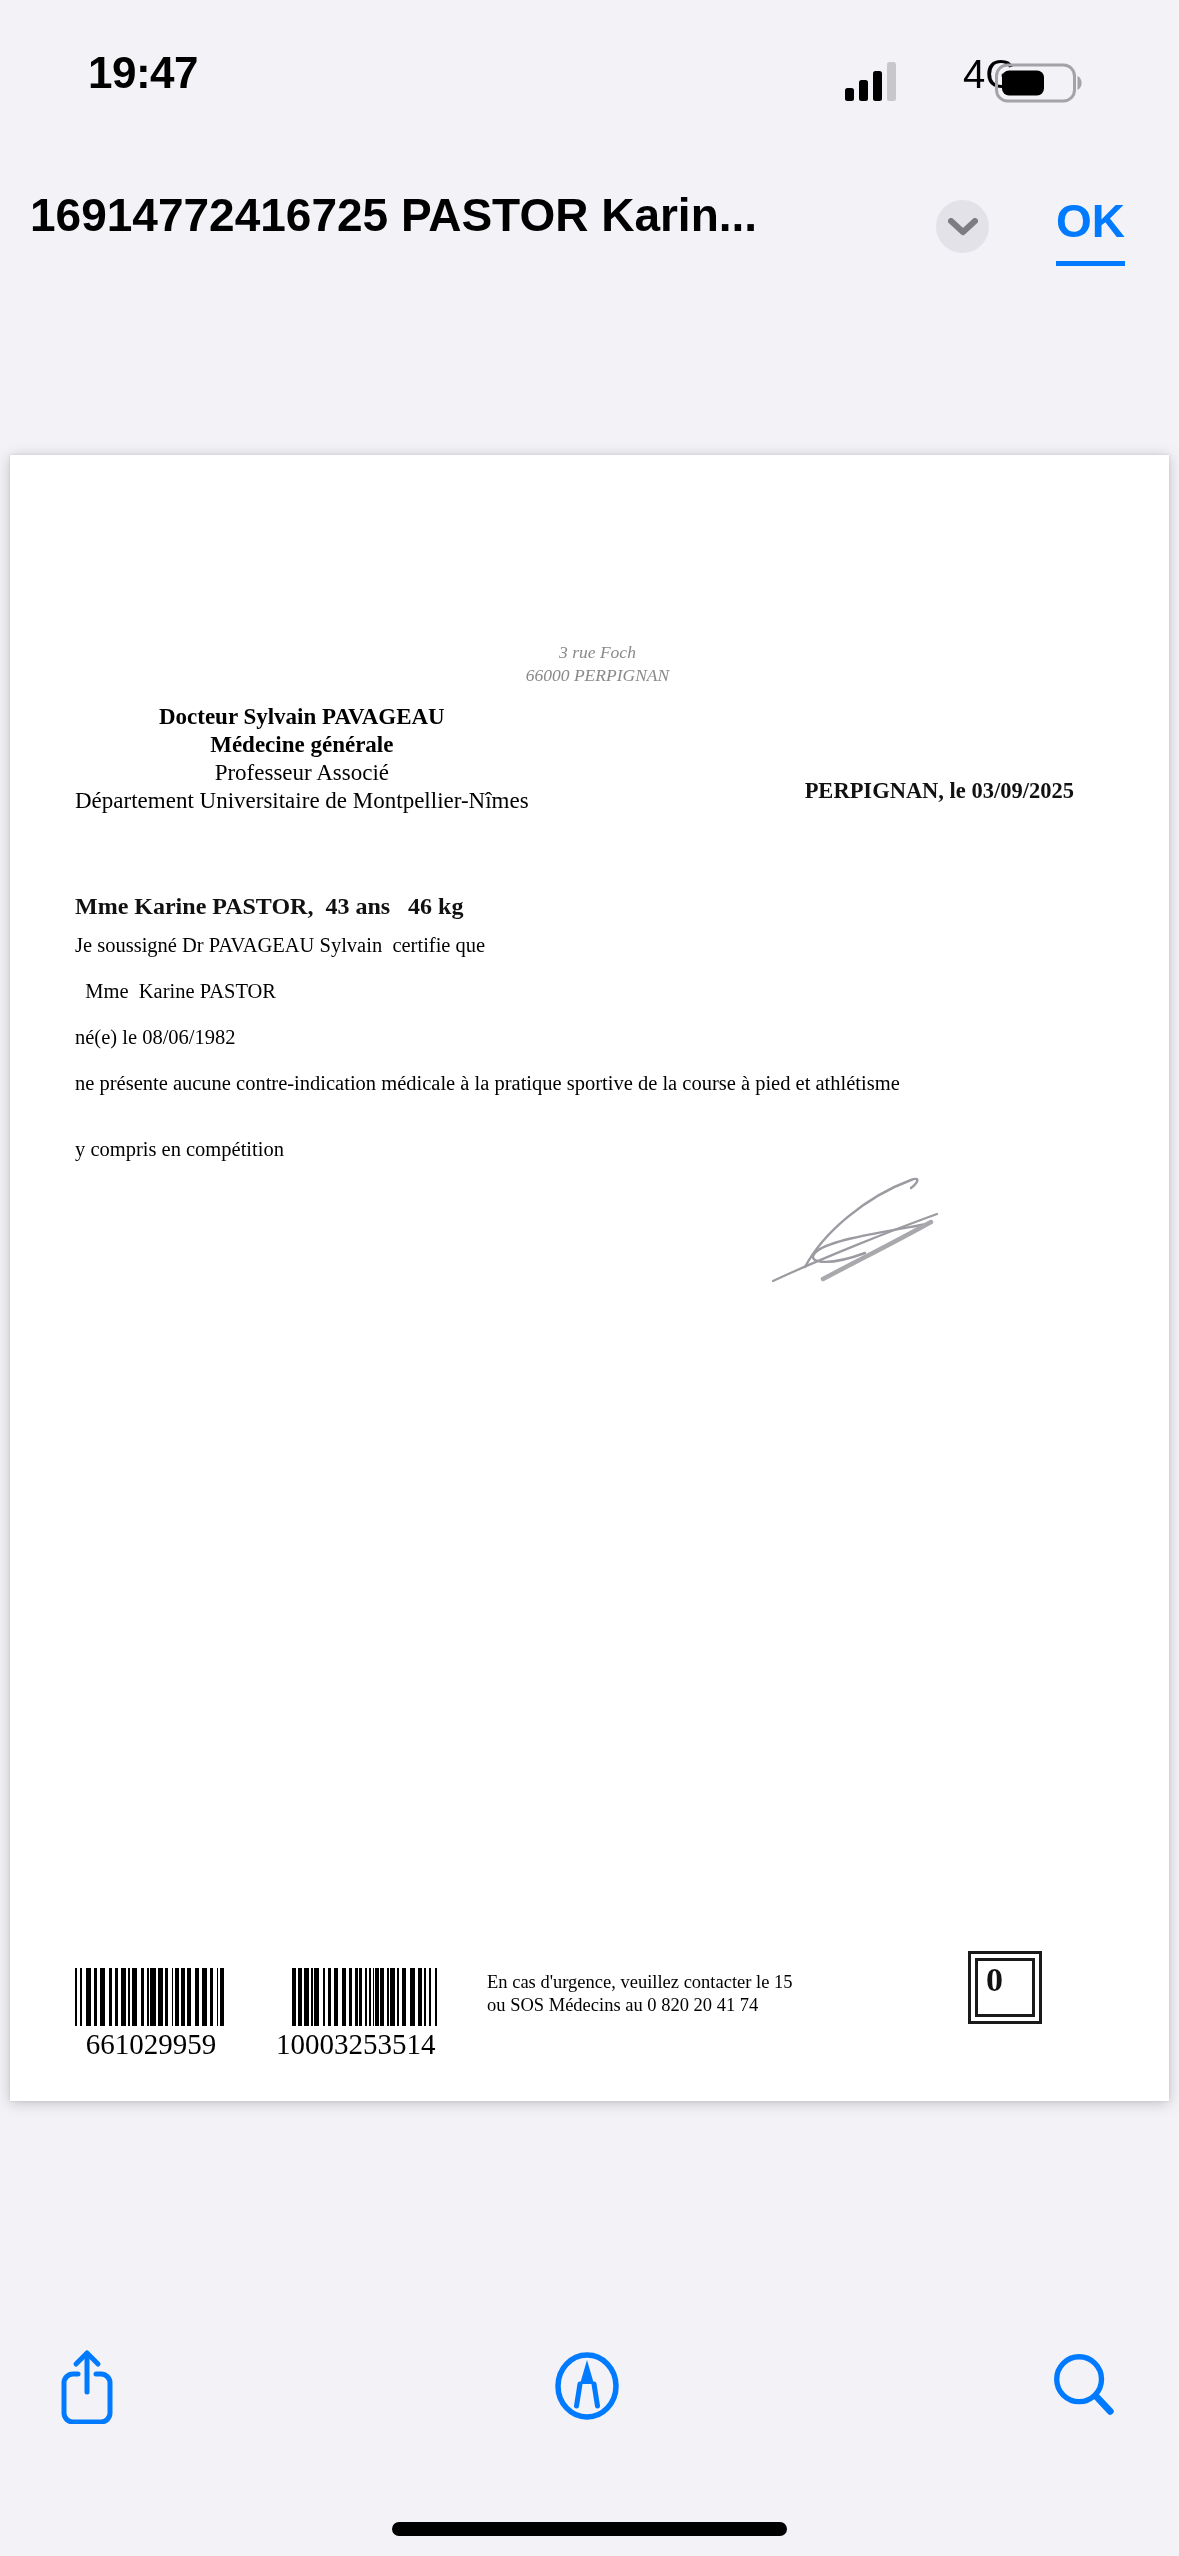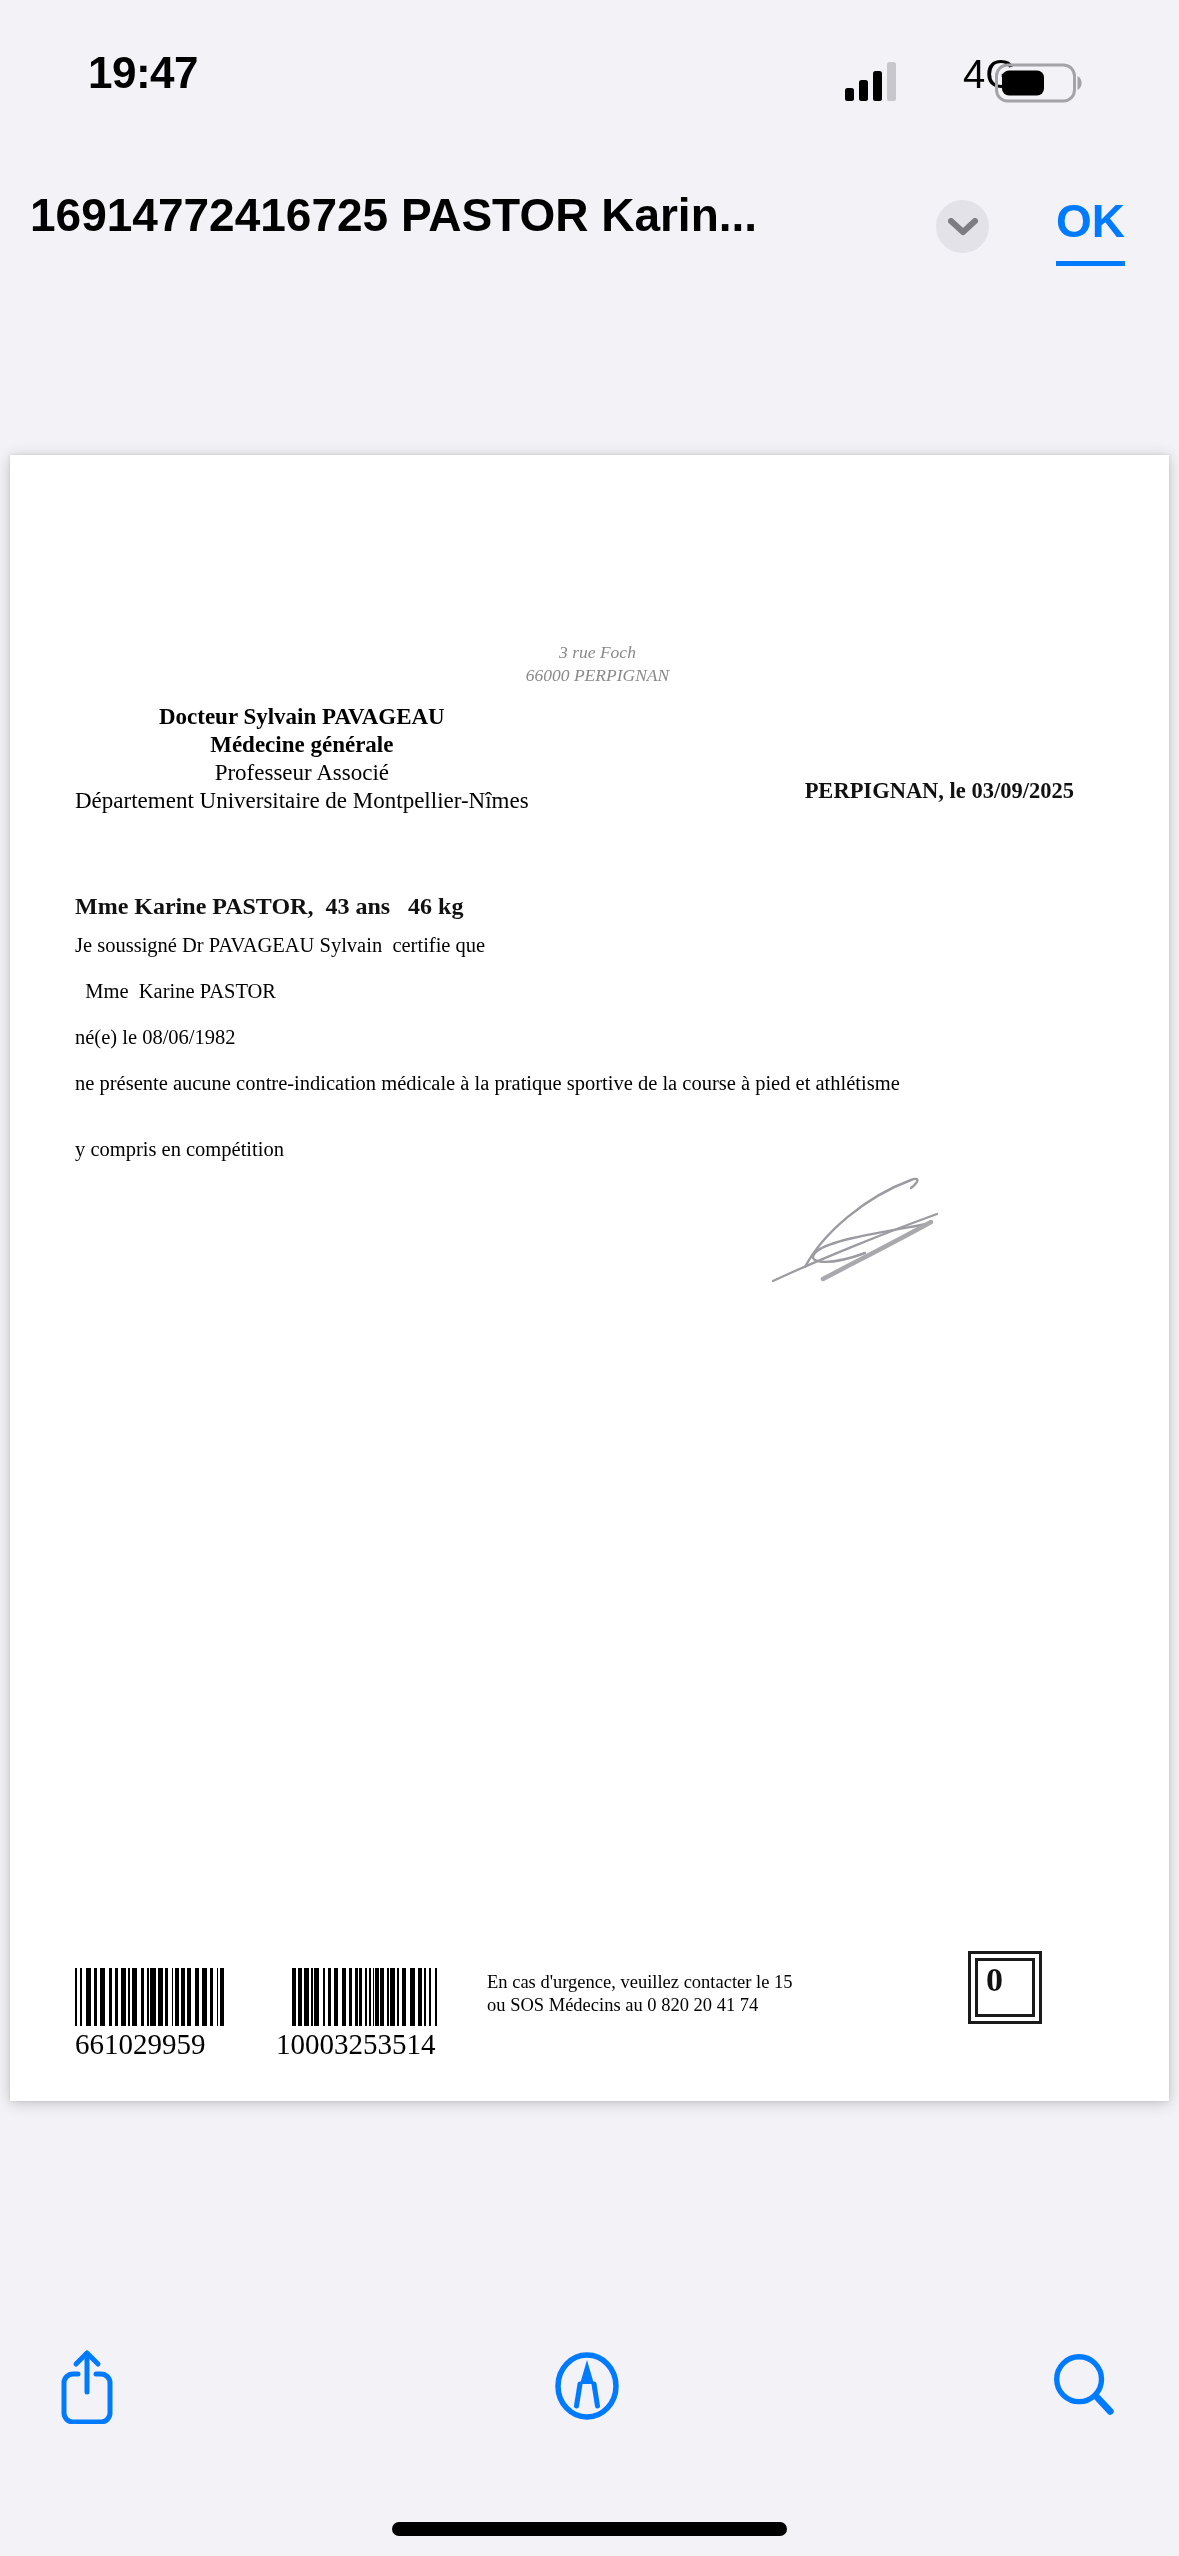--- a/index.html
+++ b/index.html
@@ -53,21 +53,21 @@
   .doctor-block { left:65px; top:248px; font-size:23px; line-height:28px; color:#000;text-align:center; }
   .doctor-block .b { font-weight:700; }
   .date-line { right:95px; top:323px; font-size:22.5px; font-weight:700; }
   .patient-line { left:65px; top:403px; font-size:24px; font-weight:700; white-space:pre-wrap;margin-top:35px; }
   .body-line { left:65px; font-size:20.5px; white-space:pre-wrap; color:#000; }
 
   .sig { left:755px; top:706px; }
 
   .barcode { top:1513px; width:152px; height:58px; }
   .barcode span { position:absolute; top:0; height:100%; background:#000; }
-  .bc-num { top:1573px; width:152px; font-size:29px; color:#000; }
+  .bc-num { top:1573px; width:152px; text-align:center; font-size:29px; color:#000; }
   .emergency { left:477px; top:1516px; font-size:18.5px; line-height:23px; color:#000; }
   .zero-box {
     left:958px; top:1496px; width:74px; height:73px;
     border:3px solid #1a1a1a; padding:4px; background:#fff;
   }
   .zero-inner {
     width:100%; height:100%; border:3px solid #1a1a1a;
     font-size:34px; font-weight:700; padding:1px 0 0 8px; line-height:36px;
   }
 

